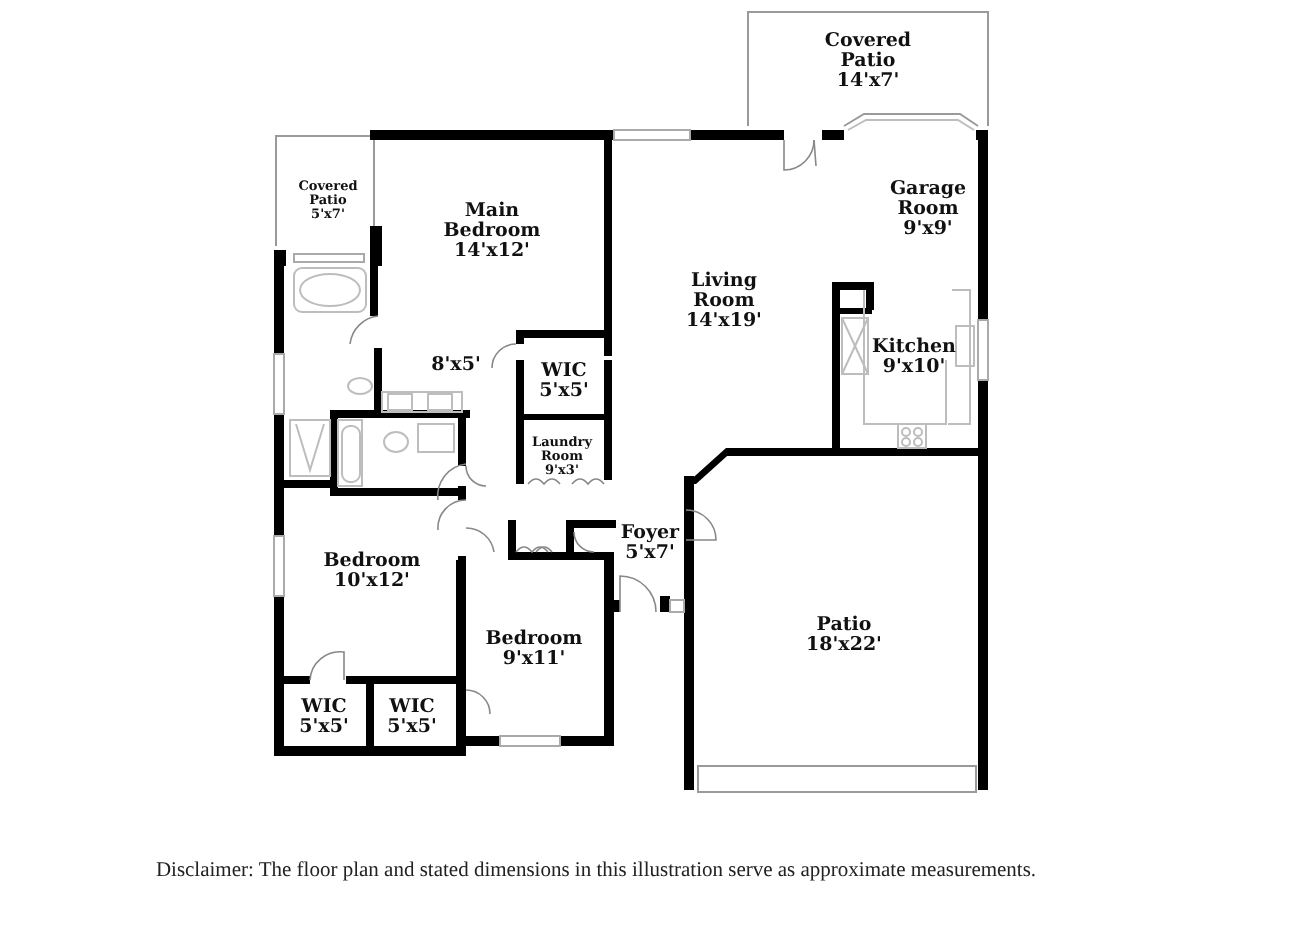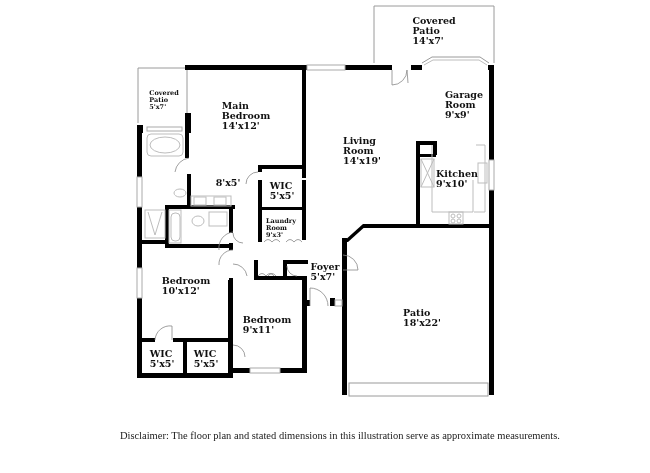--- a/index.html
+++ b/index.html
@@ -3,24 +3,24 @@
 <meta charset="utf-8">
 <style>
   html, body { margin: 0; padding: 0; background: #ffffff; }
   body { width: 650px; height: 473px; position: relative; overflow: hidden; font-family: "DejaVu Serif", "Liberation Serif", serif; }
   #plan { position: absolute; left: 0; top: 0; width: 650px; height: 473px; }
   .wall { fill: #000; }
   .thin { fill: none; stroke: #bdbdbd; stroke-width: 1; }
   .thin2 { fill: none; stroke: #9a9a9a; stroke-width: 1; }
   .door { fill: none; stroke: #888; stroke-width: 0.8; }
   .window { fill: #fff; stroke: #aaa; stroke-width: 1; }
-  .lbl { position: absolute; text-align: left; font-family: "DejaVu Serif", "Liberation Serif", serif; font-weight: bold; color: #111; line-height: 1.05; transform: translateX(-50%); white-space: nowrap; }
+  .lbl { position: absolute; text-align: center; font-family: "DejaVu Serif", "Liberation Serif", serif; font-weight: bold; color: #111; line-height: 1.05; transform: translateX(-50%); white-space: nowrap; }
   .lbl.md { font-size: 9.5px; }
   .lbl.xs { font-size: 6.5px; }
-  .disclaimer { position: absolute; left: 0; width: 560px; top: 429px; text-align: right; font-family: "Liberation Serif", "DejaVu Serif", serif; font-size: 10.5px; color: #222; line-height: 13px; }
+  .disclaimer { position: absolute; left: 18px; width: 560px; top: 429px; text-align: center; font-family: "Liberation Serif", "DejaVu Serif", serif; font-size: 10.5px; color: #222; line-height: 13px; }
 </style>
 </head>
 <body>
 
 <svg id="plan" viewBox="0 0 650 473" xmlns="http://www.w3.org/2000/svg">
 
   <g>
     <polyline class="thin2" points="374,63 374,6 494,6 494,63"></polyline>
     <polyline class="thin2" points="422,63 432,57 480,57 489,63"></polyline>
     <polyline class="thin" points="424,65 433,60 479,60 487,65"></polyline>

